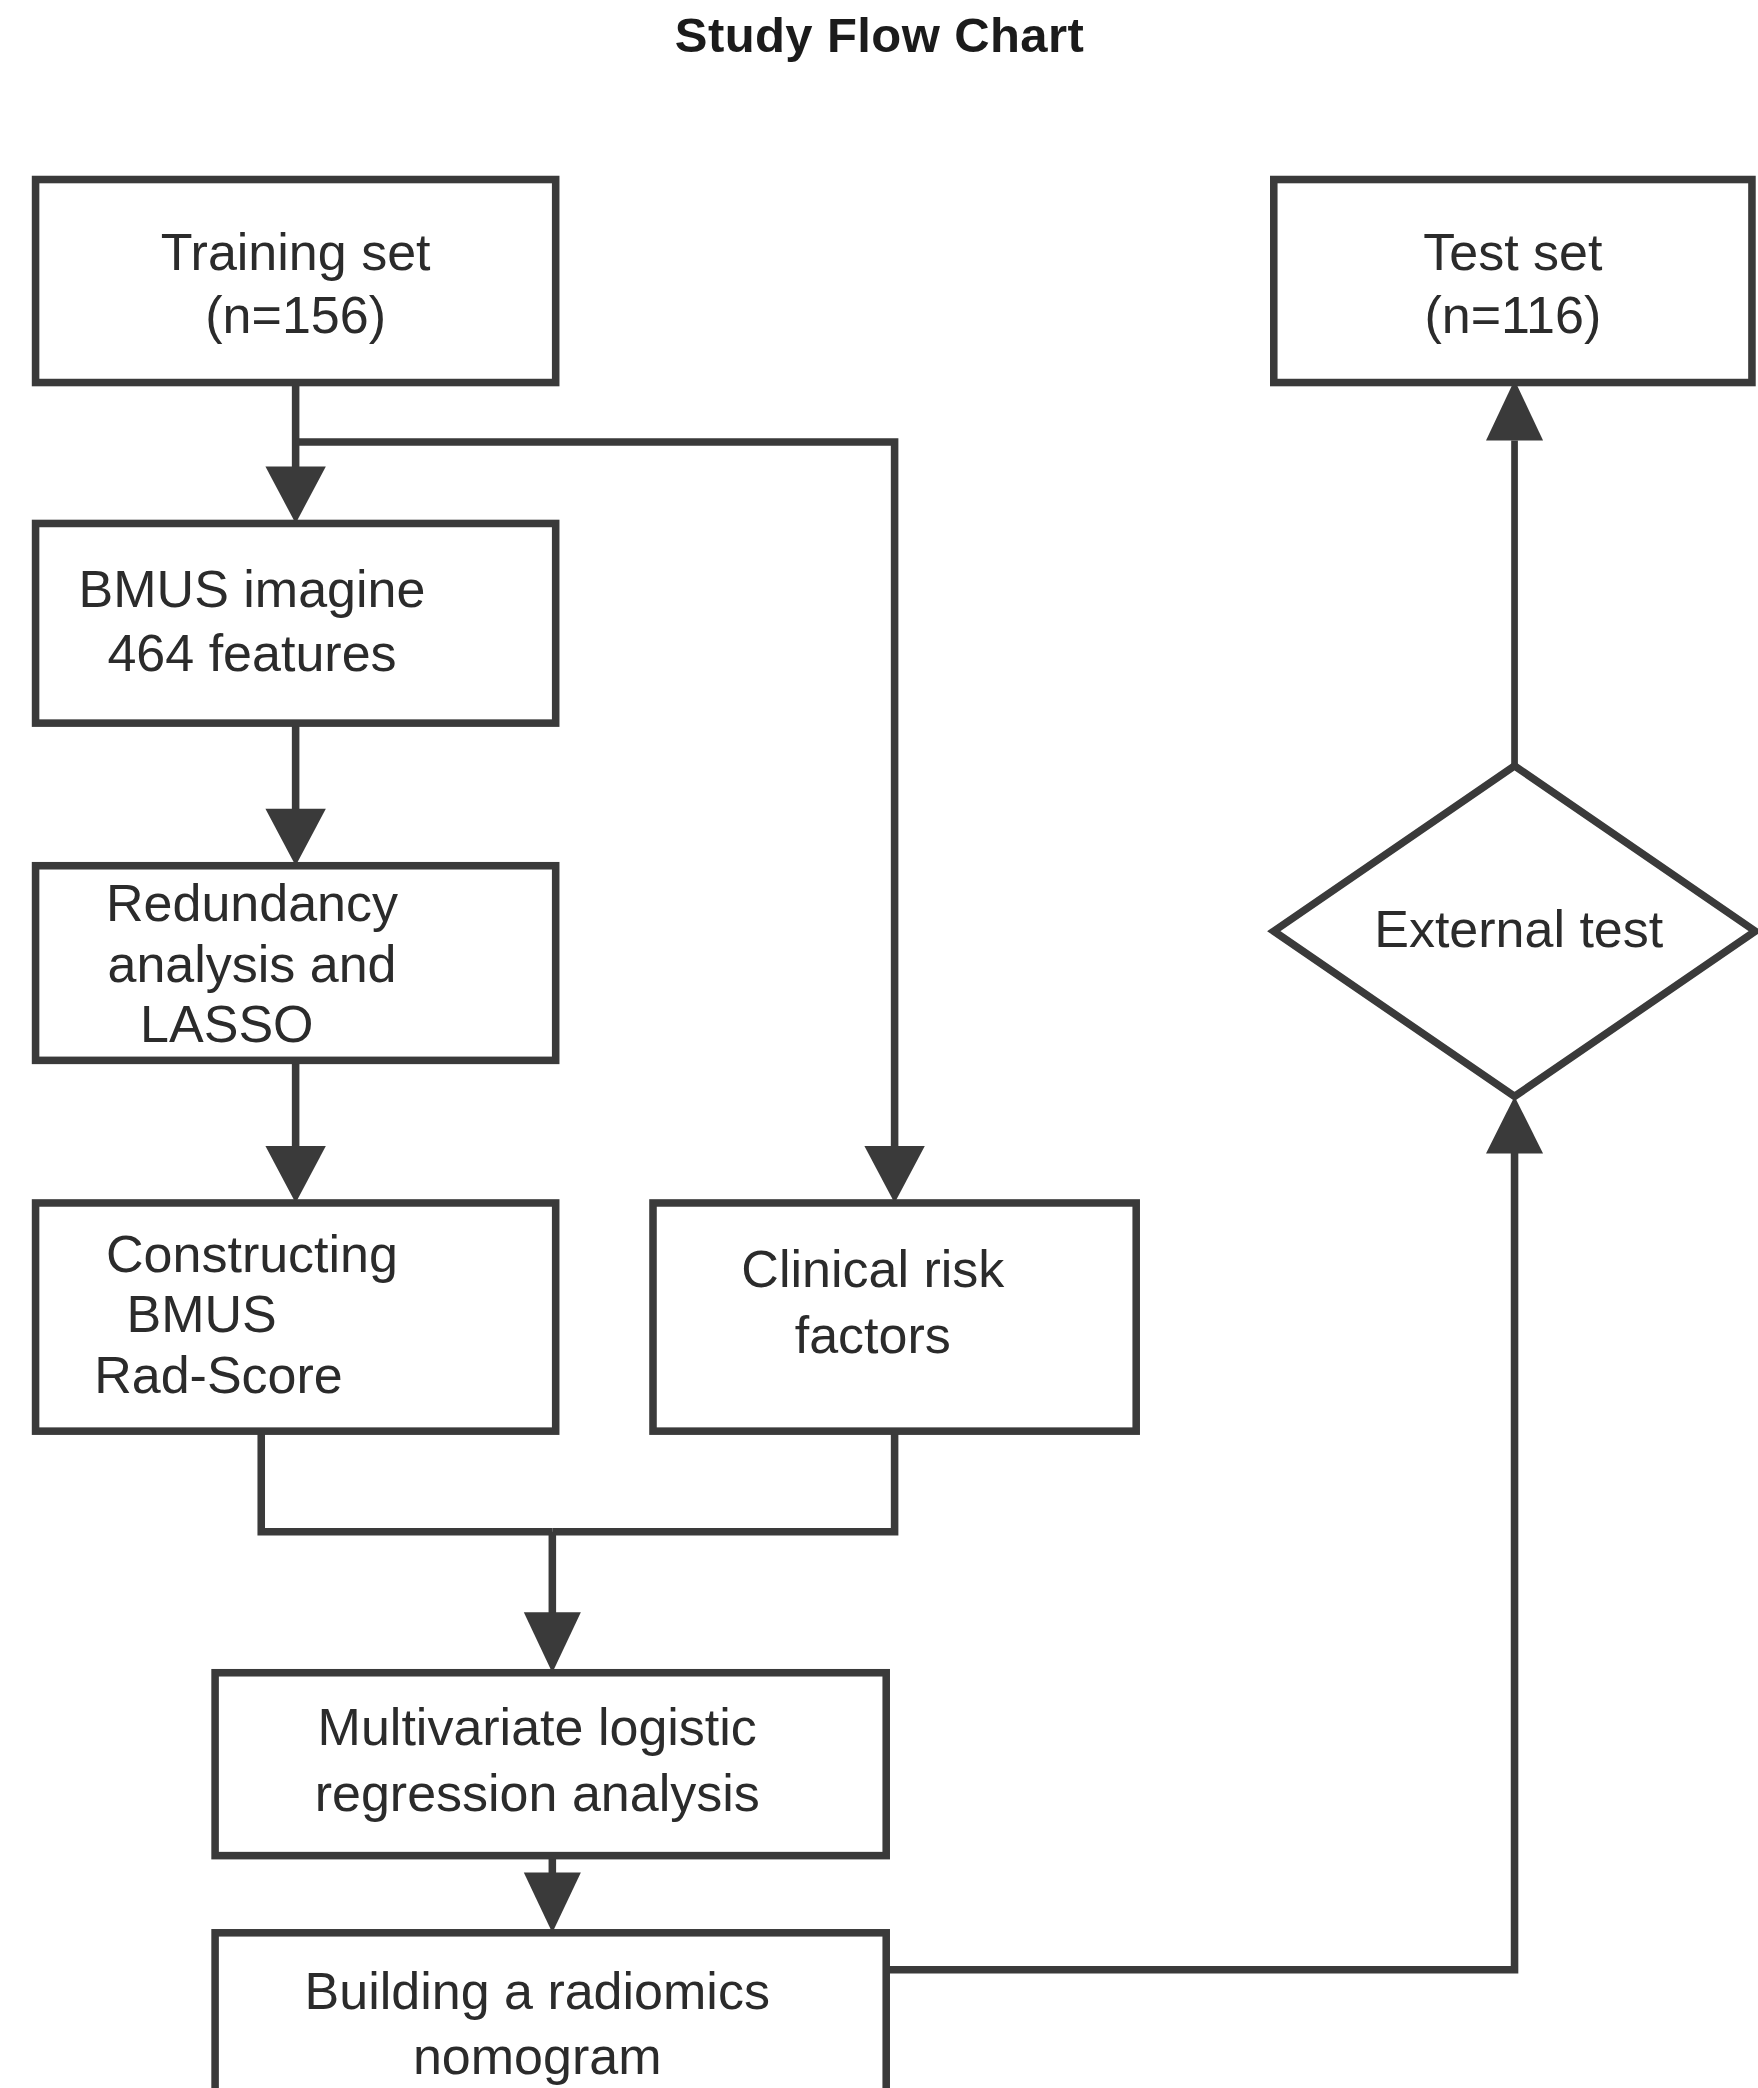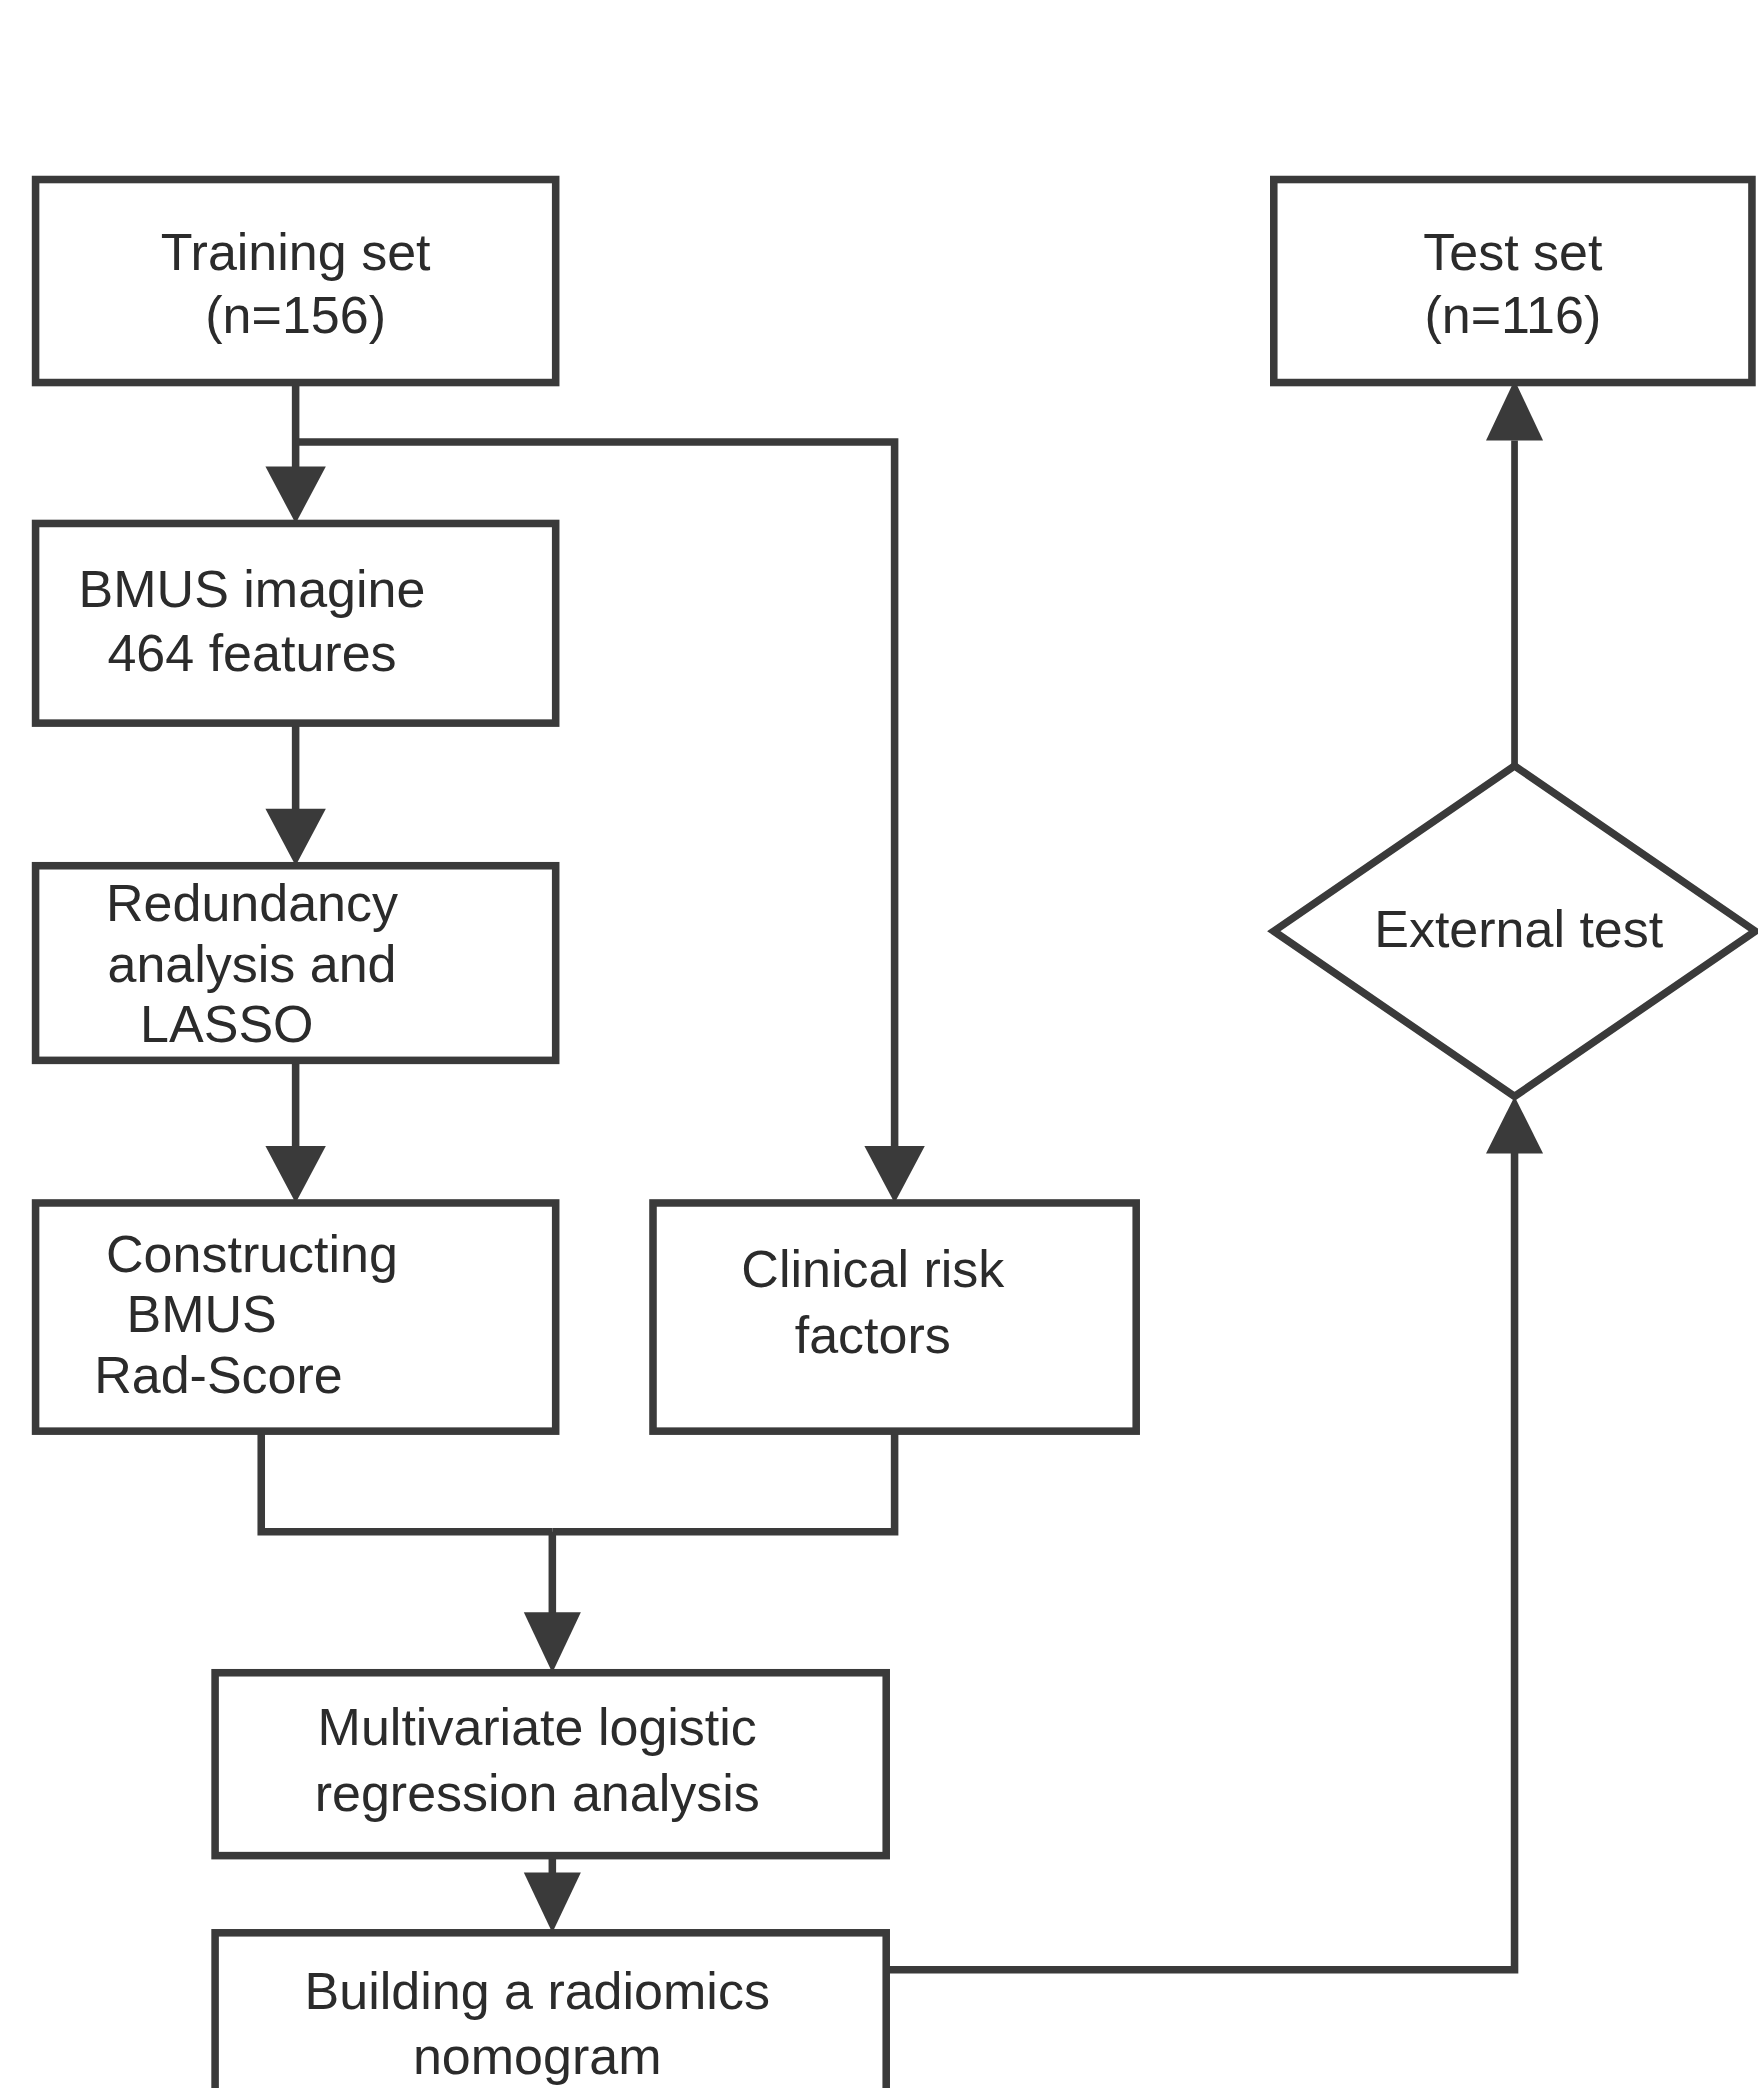--- a/index.html
+++ b/index.html
@@ -69,20 +69,21 @@
     font-size: 62px;
     text-anchor: middle;
     dominant-baseline: middle;
   }
 </style>
 </head>
 <body>
 
 <div id="chart-root">
 
+  <div class="flow-title">Study Flow Chart</div>
 
   <svg class="flow-canvas" viewBox="0 0 2096 2489">
 
     <g>
       <path class="edge-line" d="M 352 456 L 352 600"></path>
       <polygon class="arrow-head" points="352,624 316,556 388,556"></polygon>
     </g>
 
     <g>
       <path class="edge-line" d="M 352 527 L 1066 527 L 1066 1410"></path>

